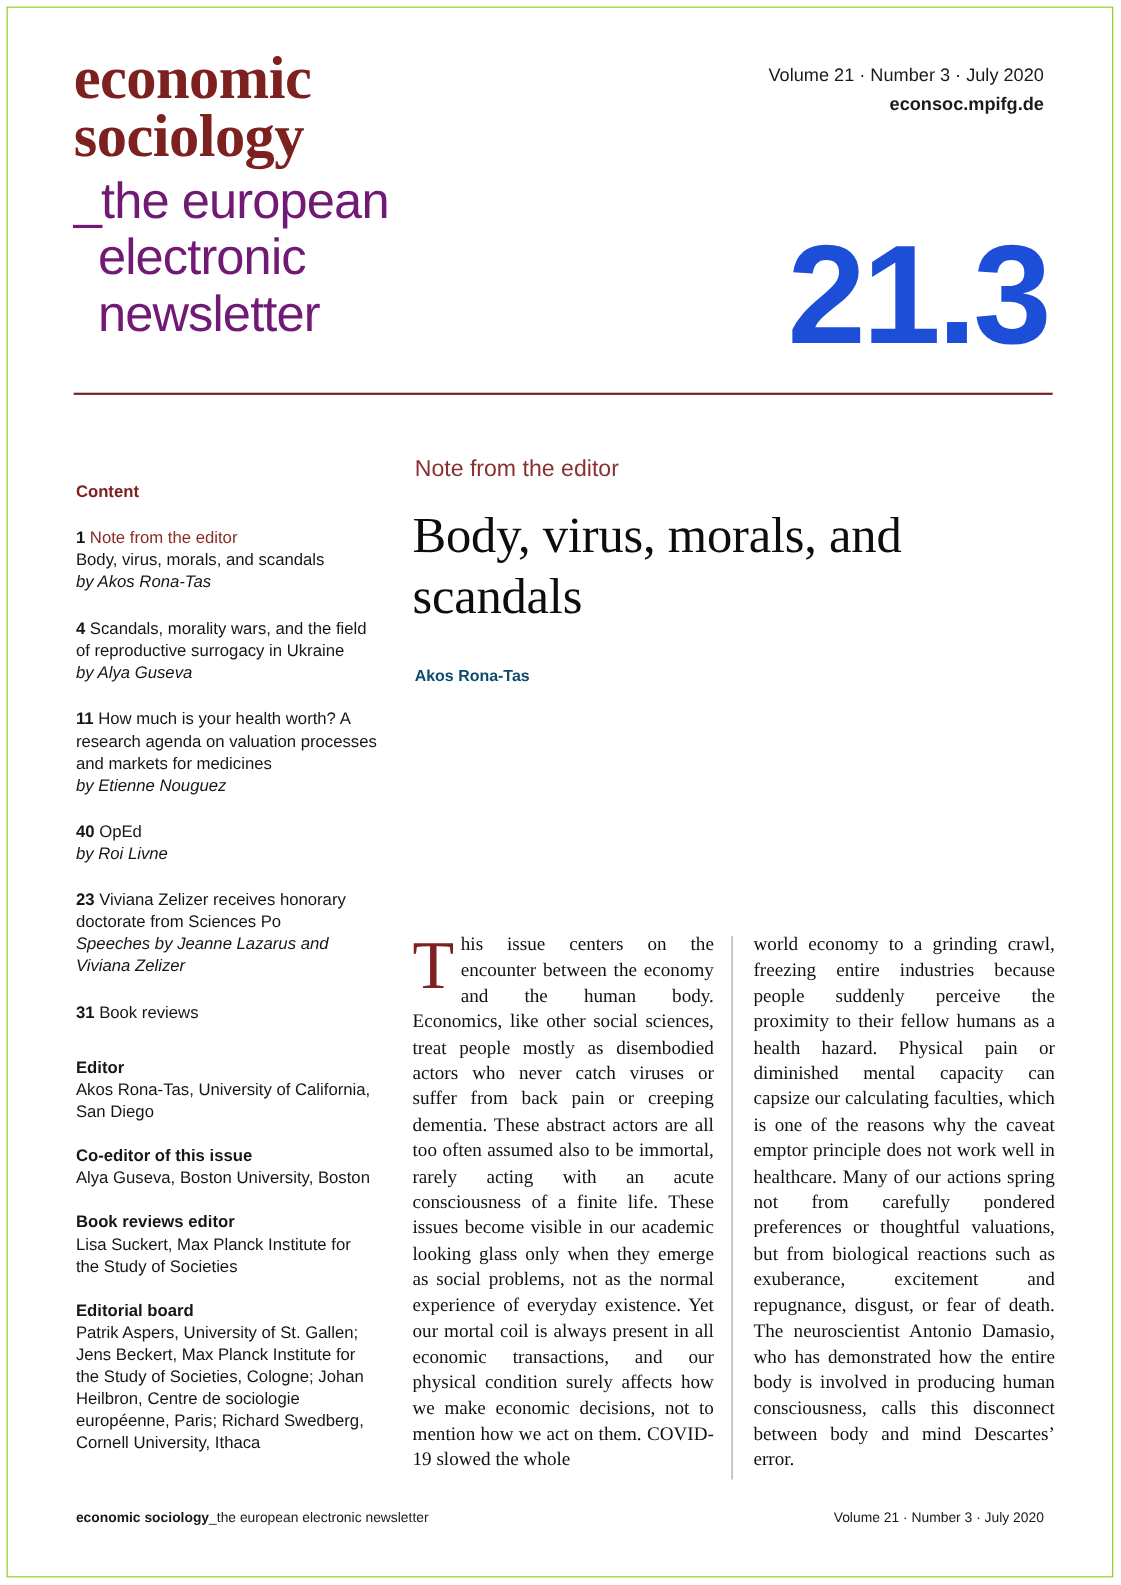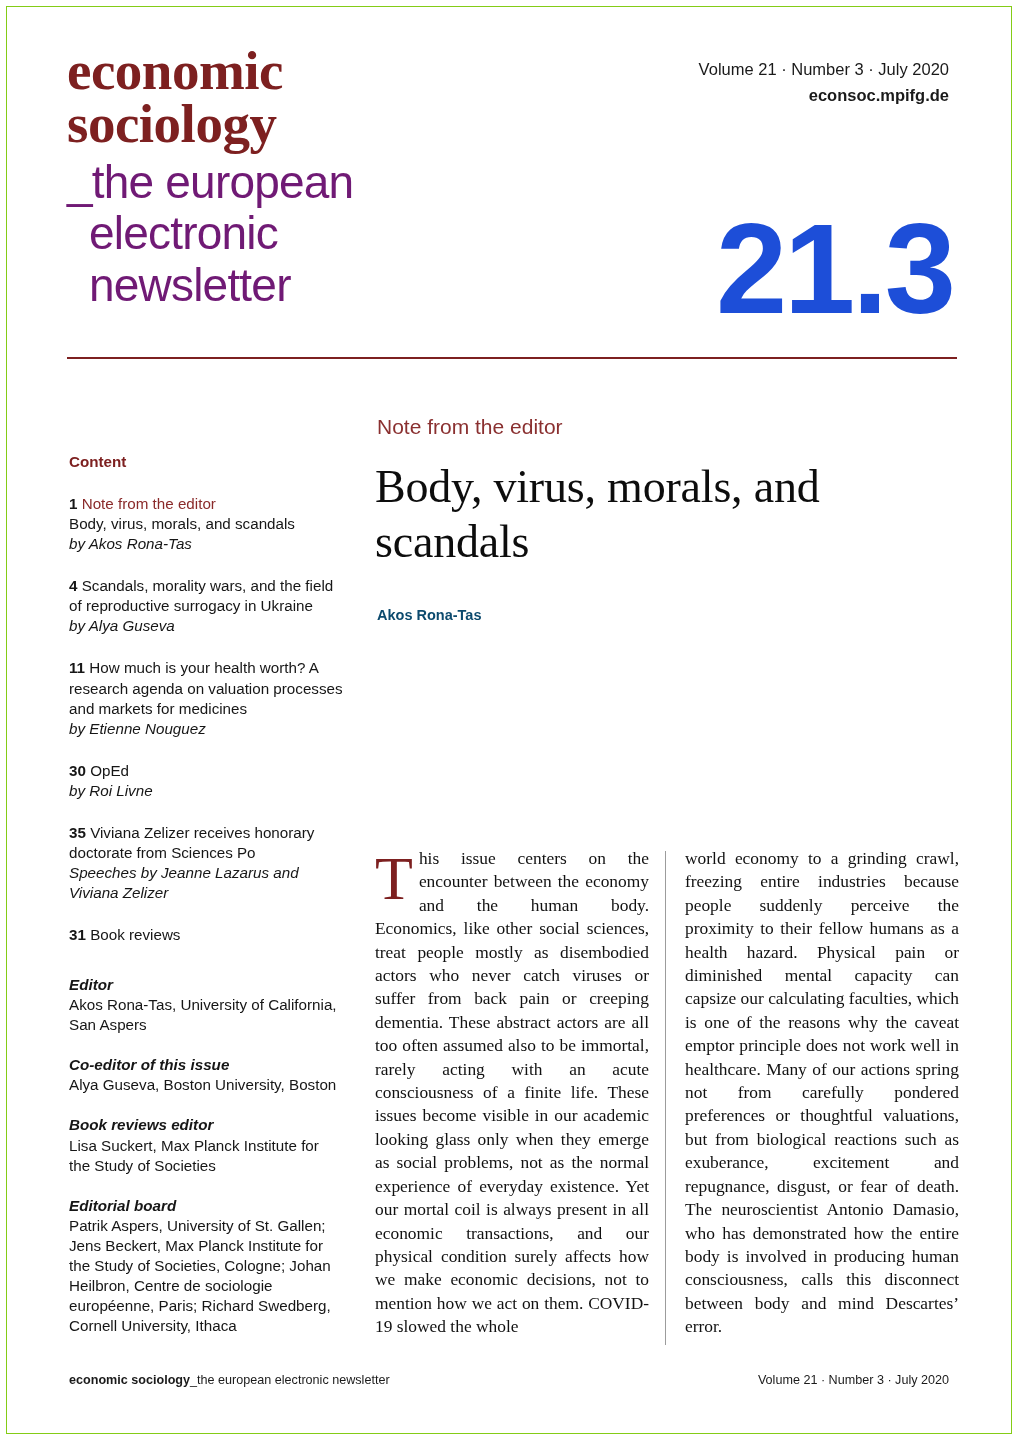--- a/index.html
+++ b/index.html
@@ -85,40 +85,40 @@
     font-size: 128px;
     line-height: 1;
     color: #1d4ed8;
     letter-spacing: -3px;
   }
 
   
   .sidebar {
     position: absolute;
     left: 62px;
-    top: 445px;
+    top: 431px;
     width: 275px;
     font-size: 15.2px;
     line-height: 1.32;
     color: #161616;
   }
   .sidebar h2 {
     font-size: 15.2px;
     font-weight: 700;
     color: #7d2020;
     margin: 0 0 22px 0;
   }
   .toc-entry { margin: 0 0 22px 0; }
   .toc-entry .page-no { font-weight: 700; }
   .toc-entry .ttl-red { color: #8a2a2a; }
   .toc-entry .byline { font-style: italic; display: block; }
 
   .mast-block { margin: 0 0 20px 0; }
   .mast-block.first { margin-top: 30px; }
-  .mast-block .hd { font-weight: 700; display: block; font-style: italic; }
+  .mast-block .hd { font-weight: 700; display: block; }
 
   
   .kicker {
     position: absolute;
     left: 370px;
     top: 408px;
     font-size: 21px;
     color: #8a3030;
     font-weight: 400;
   }
@@ -224,26 +224,26 @@
     <span class="site">econsoc.mpifg.de</span>
   </div>
   <div class="issue-big">21.3</div>
 
   <div class="sidebar">
     <h2>Content</h2>
     <div id="toc">
         <div class="toc-entry"><span class="page-no">1 </span><span class="ttl-red">Note from the editor</span><span style="display: block;">Body, virus, morals, and scandals</span><span class="byline">by Akos Rona-Tas</span></div>
         <div class="toc-entry"><span class="page-no">4 </span><span>Scandals, morality wars, and the field of reproductive surrogacy in Ukraine</span><span class="byline">by Alya Guseva</span></div>
         <div class="toc-entry"><span class="page-no">11 </span><span>How much is your health worth? A research agenda on valuation processes and markets for medicines</span><span class="byline">by Etienne Nouguez</span></div>
-        <div class="toc-entry"><span class="page-no">30 </span><span>OpEd</span><span class="byline">by Roi Livne</span></div>
-        <div class="toc-entry"><span class="page-no">35 </span><span>Viviana Zelizer receives honorary doctorate from Sciences Po</span><span class="byline">Speeches by Jeanne Lazarus and Viviana Zelizer</span></div>
+        <div class="toc-entry"><span class="page-no">40 </span><span>OpEd</span><span class="byline">by Roi Livne</span></div>
+        <div class="toc-entry"><span class="page-no">23 </span><span>Viviana Zelizer receives honorary doctorate from Sciences Po</span><span class="byline">Speeches by Jeanne Lazarus and Viviana Zelizer</span></div>
         <div class="toc-entry"><span class="page-no">31 </span><span>Book reviews</span></div>
       </div>
     <div id="credits">
-        <div class="mast-block first"><span class="hd">Editor</span><span>Akos Rona-Tas, University of California, San Aspers</span></div>
+        <div class="mast-block first"><span class="hd">Editor</span><span>Akos Rona-Tas, University of California, San Diego</span></div>
         <div class="mast-block"><span class="hd">Co-editor of this issue</span><span>Alya Guseva, Boston University, Boston</span></div>
         <div class="mast-block"><span class="hd">Book reviews editor</span><span>Lisa Suckert, Max Planck Institute for the Study of Societies</span></div>
         <div class="mast-block"><span class="hd">Editorial board</span><span>Patrik Aspers, University of St. Gallen; Jens Beckert, Max Planck Institute for the Study of Societies, Cologne; Johan Heilbron, Centre de sociologie européenne, Paris; Richard Swedberg, Cornell University, Ithaca</span></div>
       </div>
   </div>
 
   <div class="kicker">Note from the editor</div>
   <div class="article-title">Body, virus, morals, and scandals</div>
   <div class="article-author">Akos Rona-Tas</div>
 

